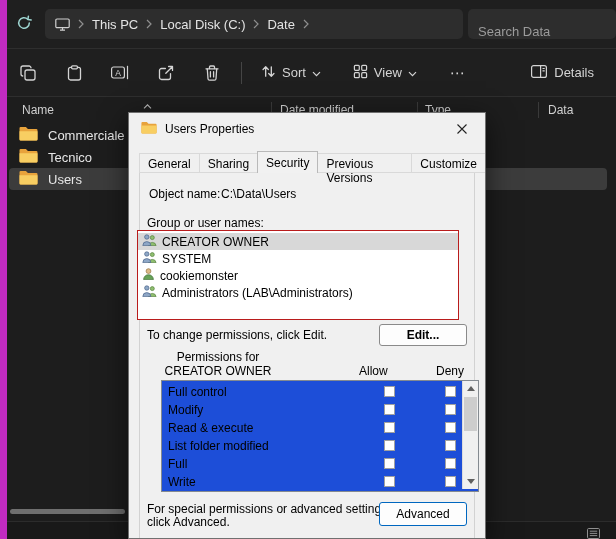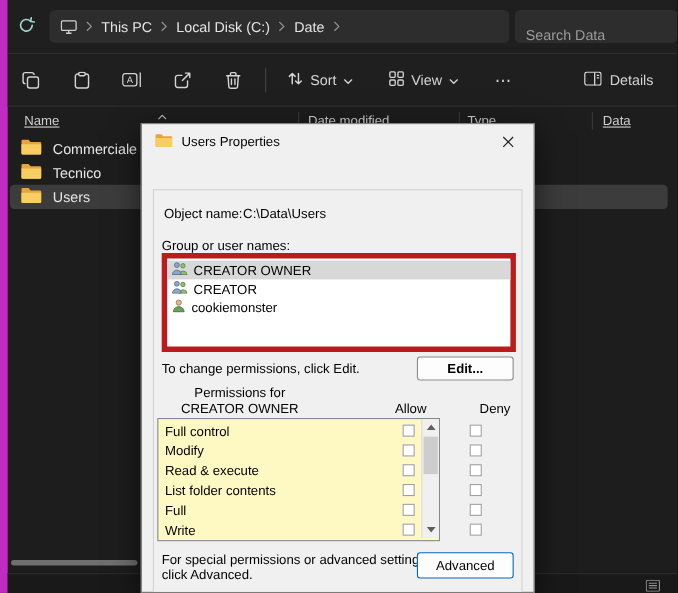--- a/index.html
+++ b/index.html
@@ -35,21 +35,21 @@
     border-top:1px solid #2e2e2e; border-bottom:1px solid #2e2e2e;
     display:flex; align-items:center; padding-left:4px; color:#d4d4d4;
   }
   .tbtn { width:34px; height:34px; margin-right:12px; border-radius:4px; display:flex; align-items:center; justify-content:center; }
   .tdivider { width:1px; height:22px; background:#454545; margin:0 10px 0 0; }
   .tgroup { display:flex; align-items:center; gap:6px; font-size:13px; padding:7px 9px; border-radius:4px; margin-right:14px; }
   .more-btn { font-size:15px; letter-spacing:1px; padding:7px 10px; border-radius:4px; }
   .details-btn { margin-left:auto; margin-right:12px; display:flex; align-items:center; gap:7px; font-size:13px; padding:7px 10px; border-radius:4px; }
 
   .colheaders { position:absolute; left:7px; top:98px; right:0; height:24px; color:#cfcfcf; font-size:12px; }
-  .colheaders .hdr { position:absolute; top:5px;text-decoration:underline; }
+  .colheaders .hdr { position:absolute; top:5px; }
   .col-sep { position:absolute; top:4px; width:1px; height:16px; background:#3a3a3a; }
   .sort-caret { position:absolute; top:0px; }
 
   .filelist { position:absolute; left:9px; top:124px; right:7px; }
   .frow { position:relative; height:22px; display:flex; align-items:center; gap:10px; padding-left:10px; border-radius:4px; color:#e6e6e6; font-size:13px; width:598px; }
   .frow.selected { background:#3c3c3c; }
   .frow .fname { white-space:nowrap; }
 
   .hthumb { position:absolute; left:10px; top:509px; width:115px; height:5px; border-radius:3px; background:#6f6f6f; }
   .statusbar { position:absolute; left:7px; top:521px; right:0; height:18px; background:#191919; border-top:1px solid #2c2c2c; }
@@ -67,37 +67,37 @@
 
   .tabs { position:absolute; left:10px; top:38px; height:22px; display:flex; align-items:flex-end; z-index:5; }
   .tab { height:20px; padding:3px 8px 0; background:#f0f0f0; border:1px solid #d9d9d9; font-size:12px; margin-right:-1px; }
   .tab.active { height:22px; padding-top:4px; background:#f1f1f1; border:1px solid #b9b9b9; border-bottom:none; z-index:6; }
   .tabpane { position:absolute; left:10px; top:59px; width:336px; height:375px; border:1px solid #d2d2d2; background:#f0f0f0; }
 
   .obj-label { position:absolute; left:20px; top:74px; }
   .obj-value { position:absolute; left:92px; top:74px; }
   .group-label { position:absolute; left:18px; top:103px; }
 
-  .ubox { position:absolute; left:18px; top:117px; width:322px; height:90px; background:#fff; border:5px solid #b91c1c; padding-top:2px; z-index:3; }
+  .ubox { position:absolute; left:8px; top:117px; width:322px; height:90px; background:#fff; border:1px solid #b91c1c; padding-top:2px; z-index:3; }
   .uitem { height:17px; display:flex; align-items:center; gap:5px; padding-left:4px; font-size:12px; }
   .uitem.selected { background:#d8d8d8; }
 
   .edit-hint { position:absolute; left:18px; top:215px; }
   .btn {
     position:absolute; background:#fdfdfd; border:1px solid #8a8a8a; border-radius:3px;
     font-size:12px; font-family:inherit; color:#000; display:flex; align-items:center; justify-content:center;
   }
   .edit-btn { left:250px; top:211px; width:88px; height:22px;font-weight:bold; }
   .adv-btn { left:250px; top:389px; width:88px; height:24px; border:1px solid #0067c0; }
 
   .perm-label { position:absolute; left:18px; top:237px; width:142px; line-height:14px;text-align:center; }
   .allow-hdr { position:absolute; left:230px; top:251px; }
   .deny-hdr  { position:absolute; left:307px; top:251px; }
 
-  .pbox { position:absolute; left:14px; top:267px; width:257px; height:112px; background:#fef9c3; border:1px solid #848a90; padding-top:2px; z-index:3; }
+  .pbox { position:absolute; left:32px; top:267px; width:318px; height:112px; background:#1d4ed8; border:1px solid #848a90; padding-top:2px; z-index:3; }
   .prow { position:relative; height:18px; display:flex; align-items:center; padding-left:6px; font-size:12px; }
   .cb { position:absolute; top:3px; width:11px; height:11px; background:#fff; border:1px solid #a0a0a0; }
   .cb.allow { left:222px; }
   .cb.deny  { left:283px; }
 
   .pscroll { position:absolute; right:0; top:0; width:16px; height:108px; background:#f0f0f0; border-left:1px solid #dcdcdc; }
   .sbtn { height:15px; display:flex; align-items:center; justify-content:center; }
   .sbtn.down { position:absolute; bottom:0; left:0; right:0; }
   .tri-up { width:0; height:0; border-left:4px solid transparent; border-right:4px solid transparent; border-bottom:5px solid #5f5f5f; }
   .tri-down { width:0; height:0; border-left:4px solid transparent; border-right:4px solid transparent; border-top:5px solid #5f5f5f; }
@@ -275,20 +275,27 @@
             <path d="M0.5 5.2 h18 v8.1 a1.2 1.2 0 0 1-1.2 1.2 H1.7 a1.2 1.2 0 0 1-1.2-1.2 Z" fill="#f8ce62"></path>
           </svg></span>
       <span class="dlg-title">Users Properties</span>
       <span class="dlg-close">
           <svg width="12" height="12" viewBox="0 0 12 12" stroke="#222" stroke-width="1.1">
             <path d="M1.5 1.5 L10.5 10.5 M10.5 1.5 L1.5 10.5"></path>
           </svg>
         </span>
     </div>
 
+    <div class="tabs">
+      <span class="tab">General</span>
+      <span class="tab">Sharing</span>
+      <span class="tab active">Security</span>
+      <span class="tab">Previous Versions</span>
+      <span class="tab">Customize</span>
+    </div>
     <div class="tabpane"></div>
 
     <span class="obj-label">Object name:</span>
     <span class="obj-value">C:\Data\Users</span>
 
     <span class="group-label">Group or user names:</span>
     <div class="ubox">
       <div class="uitem selected">
         <span><svg width="15" height="12" viewBox="0 0 15 12">
               <circle cx="10.3" cy="3.6" r="2" fill="#8fbf6f" stroke="#55803c" stroke-width="0.7"></circle>
@@ -298,29 +305,38 @@
             </svg></span>
         <span>CREATOR OWNER</span>
       </div>
       <div class="uitem">
         <span><svg width="15" height="12" viewBox="0 0 15 12">
               <circle cx="10.3" cy="3.6" r="2" fill="#8fbf6f" stroke="#55803c" stroke-width="0.7"></circle>
               <path d="M6.6 11.6 a3.8 3.8 0 0 1 7.5 0 Z" fill="#8fbf6f" stroke="#55803c" stroke-width="0.7"></path>
               <circle cx="4.8" cy="3" r="2.2" fill="#8ea7c6" stroke="#4b6489" stroke-width="0.7"></circle>
               <path d="M0.8 11.6 a4 4 0 0 1 8 0 Z" fill="#8ea7c6" stroke="#4b6489" stroke-width="0.7"></path>
             </svg></span>
-        <span>CREATOR</span>
+        <span>SYSTEM</span>
       </div>
       <div class="uitem">
         <span><svg width="13" height="12" viewBox="0 0 13 12">
               <circle cx="6.5" cy="3.1" r="2.4" fill="#dcba86" stroke="#96713d" stroke-width="0.7"></circle>
               <path d="M1.6 11.6 a4.9 4.9 0 0 1 9.8 0 Z" fill="#67a257" stroke="#3d6e33" stroke-width="0.7"></path>
             </svg></span>
         <span>cookiemonster</span>
       </div>
+      <div class="uitem">
+        <span><svg width="15" height="12" viewBox="0 0 15 12">
+              <circle cx="10.3" cy="3.6" r="2" fill="#8fbf6f" stroke="#55803c" stroke-width="0.7"></circle>
+              <path d="M6.6 11.6 a3.8 3.8 0 0 1 7.5 0 Z" fill="#8fbf6f" stroke="#55803c" stroke-width="0.7"></path>
+              <circle cx="4.8" cy="3" r="2.2" fill="#8ea7c6" stroke="#4b6489" stroke-width="0.7"></circle>
+              <path d="M0.8 11.6 a4 4 0 0 1 8 0 Z" fill="#8ea7c6" stroke="#4b6489" stroke-width="0.7"></path>
+            </svg></span>
+        <span>Administrators (LAB\Administrators)</span>
+      </div>
     </div>
 
     <span class="edit-hint">To change permissions, click Edit.</span>
     <button class="btn edit-btn">Edit...</button>
 
     <span class="perm-label">Permissions for CREATOR OWNER</span>
     <span class="allow-hdr">Allow</span>
     <span class="deny-hdr">Deny</span>
 
     <div class="pbox">
@@ -333,21 +349,21 @@
         <span>Modify</span>
         <span class="cb allow"></span>
         <span class="cb deny"></span>
       </div>
       <div class="prow">
         <span>Read &amp; execute</span>
         <span class="cb allow"></span>
         <span class="cb deny"></span>
       </div>
       <div class="prow">
-        <span>List folder contents</span>
+        <span>List folder modified</span>
         <span class="cb allow"></span>
         <span class="cb deny"></span>
       </div>
       <div class="prow">
         <span>Full</span>
         <span class="cb allow"></span>
         <span class="cb deny"></span>
       </div>
       <div class="prow">
         <span>Write</span>

